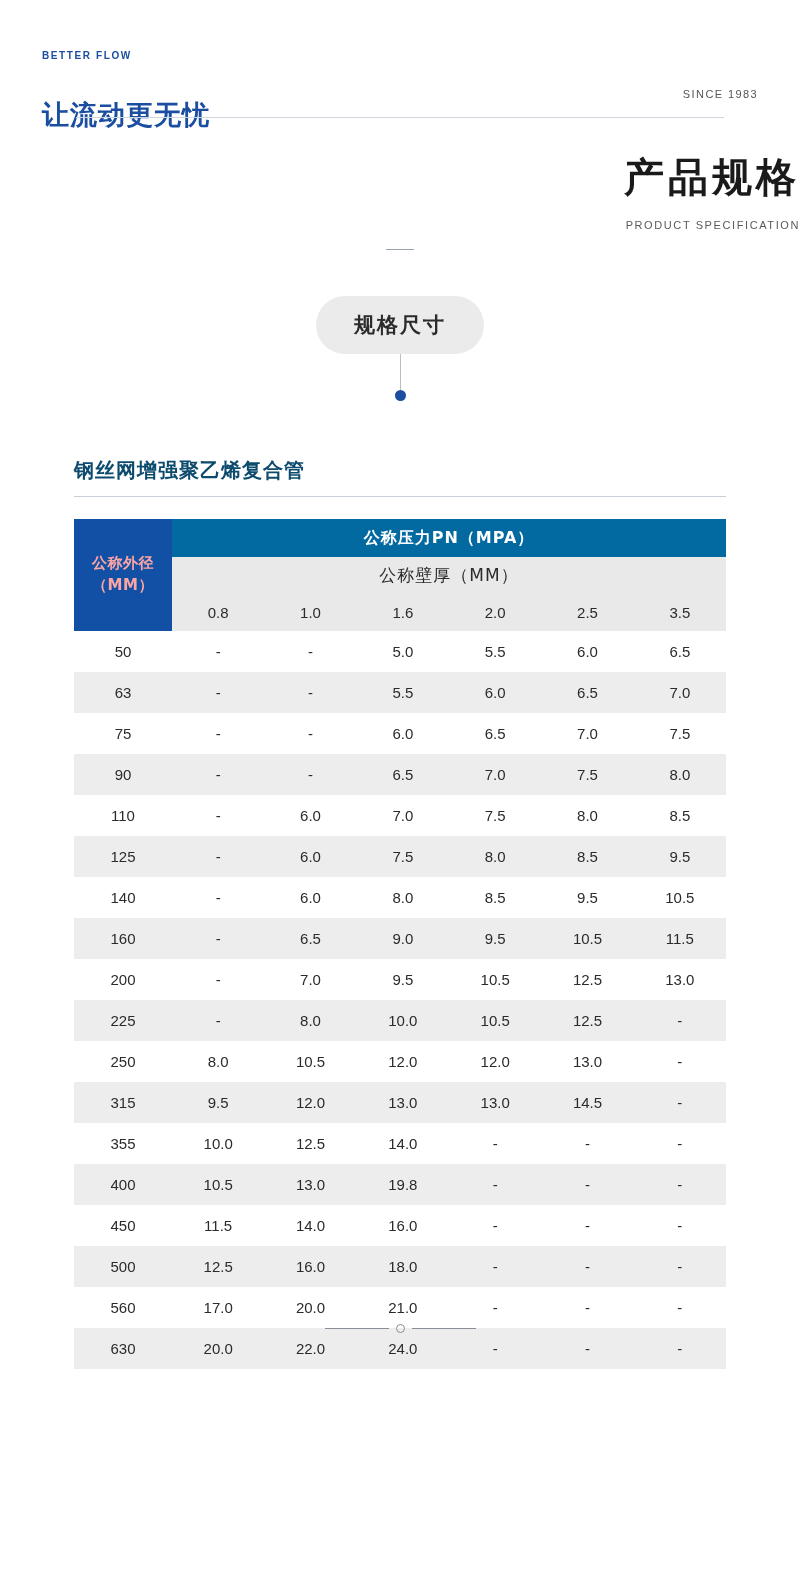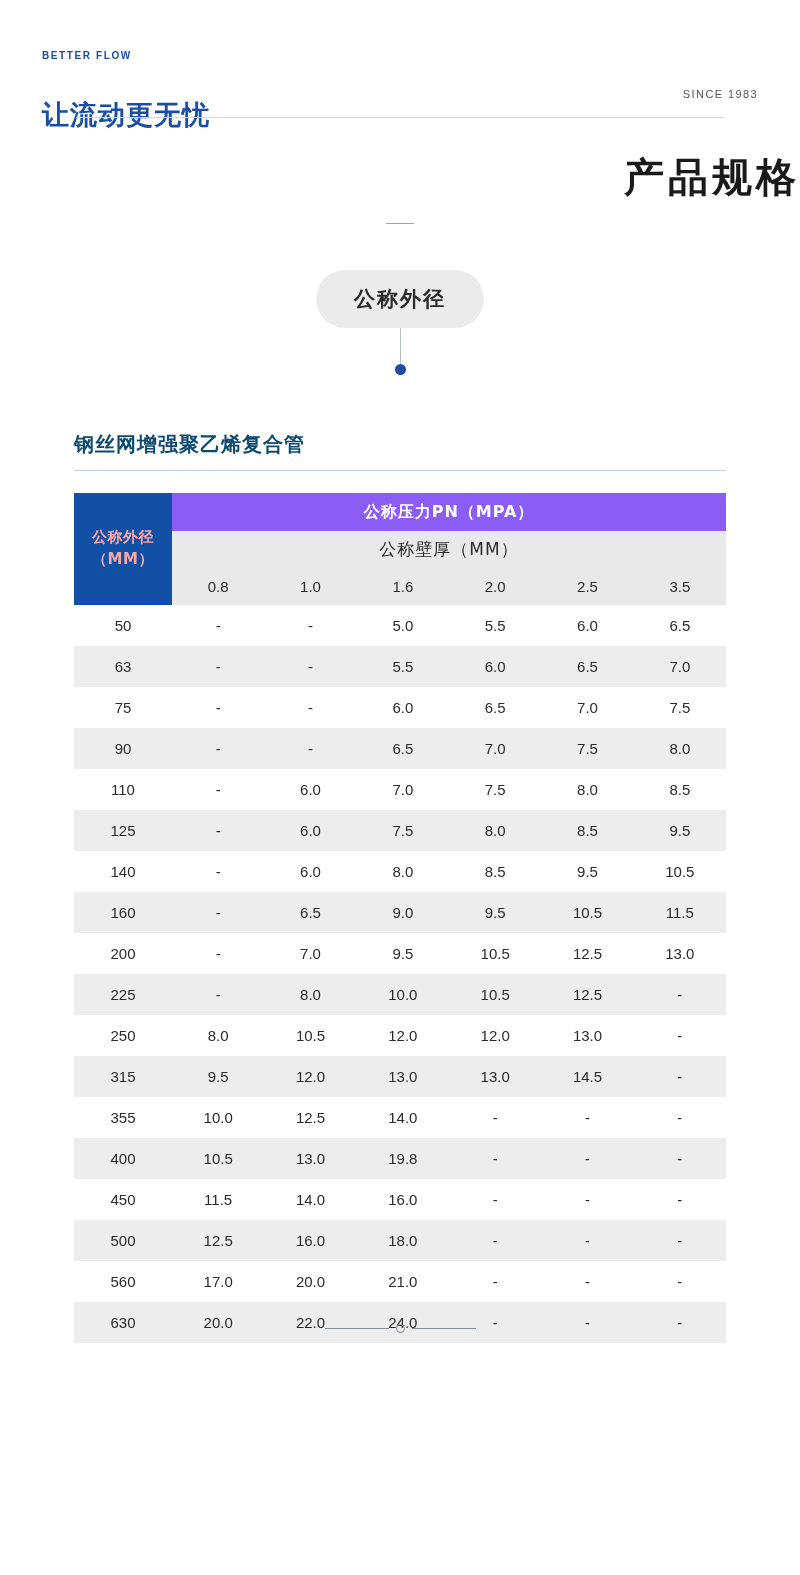--- a/index.html
+++ b/index.html
@@ -148,21 +148,21 @@
     width: 652px;
     table-layout: fixed;
     font-size: 14px;
   }
   table.spec th, table.spec td {
     text-align: center;
     vertical-align: middle;
     border: none;
   }
   .th-main {
-    background: #8b5cf6;
+    background: #0369a1;
     color: #ffffff;
     font-weight: bold;
     font-size: 16px;
     height: 36px;
     letter-spacing: 1px;
     font-family: "DejaVu Sans", sans-serif;
   }
   .th-corner {
     background: #1250a5;
     color: #fca5a5;
@@ -240,25 +240,26 @@
         <div class="brand-en">BETTER FLOW</div>
         <div class="brand-cn">让流动更无忧</div>
       </div>
       <div class="since">SINCE 1983</div>
       <div class="header-rule"></div>
     </div>
   </div>
 
   <div class="title-block">
     <div class="title-cn">产品规格</div>
+    <div class="title-en">PRODUCT SPECIFICATION</div>
     <div class="title-dash"></div>
   </div>
 
   <div class="pill-wrap">
-    <div class="pill">公称外径</div>
+    <div class="pill">规格尺寸</div>
     <div class="pill-stem"></div>
     <div class="pill-dot"></div>
   </div>
 
   <div class="section">
     <div class="section-heading">钢丝网增强聚乙烯复合管</div>
     <div class="section-underline"></div>
 
     <table class="spec">
       <thead>

